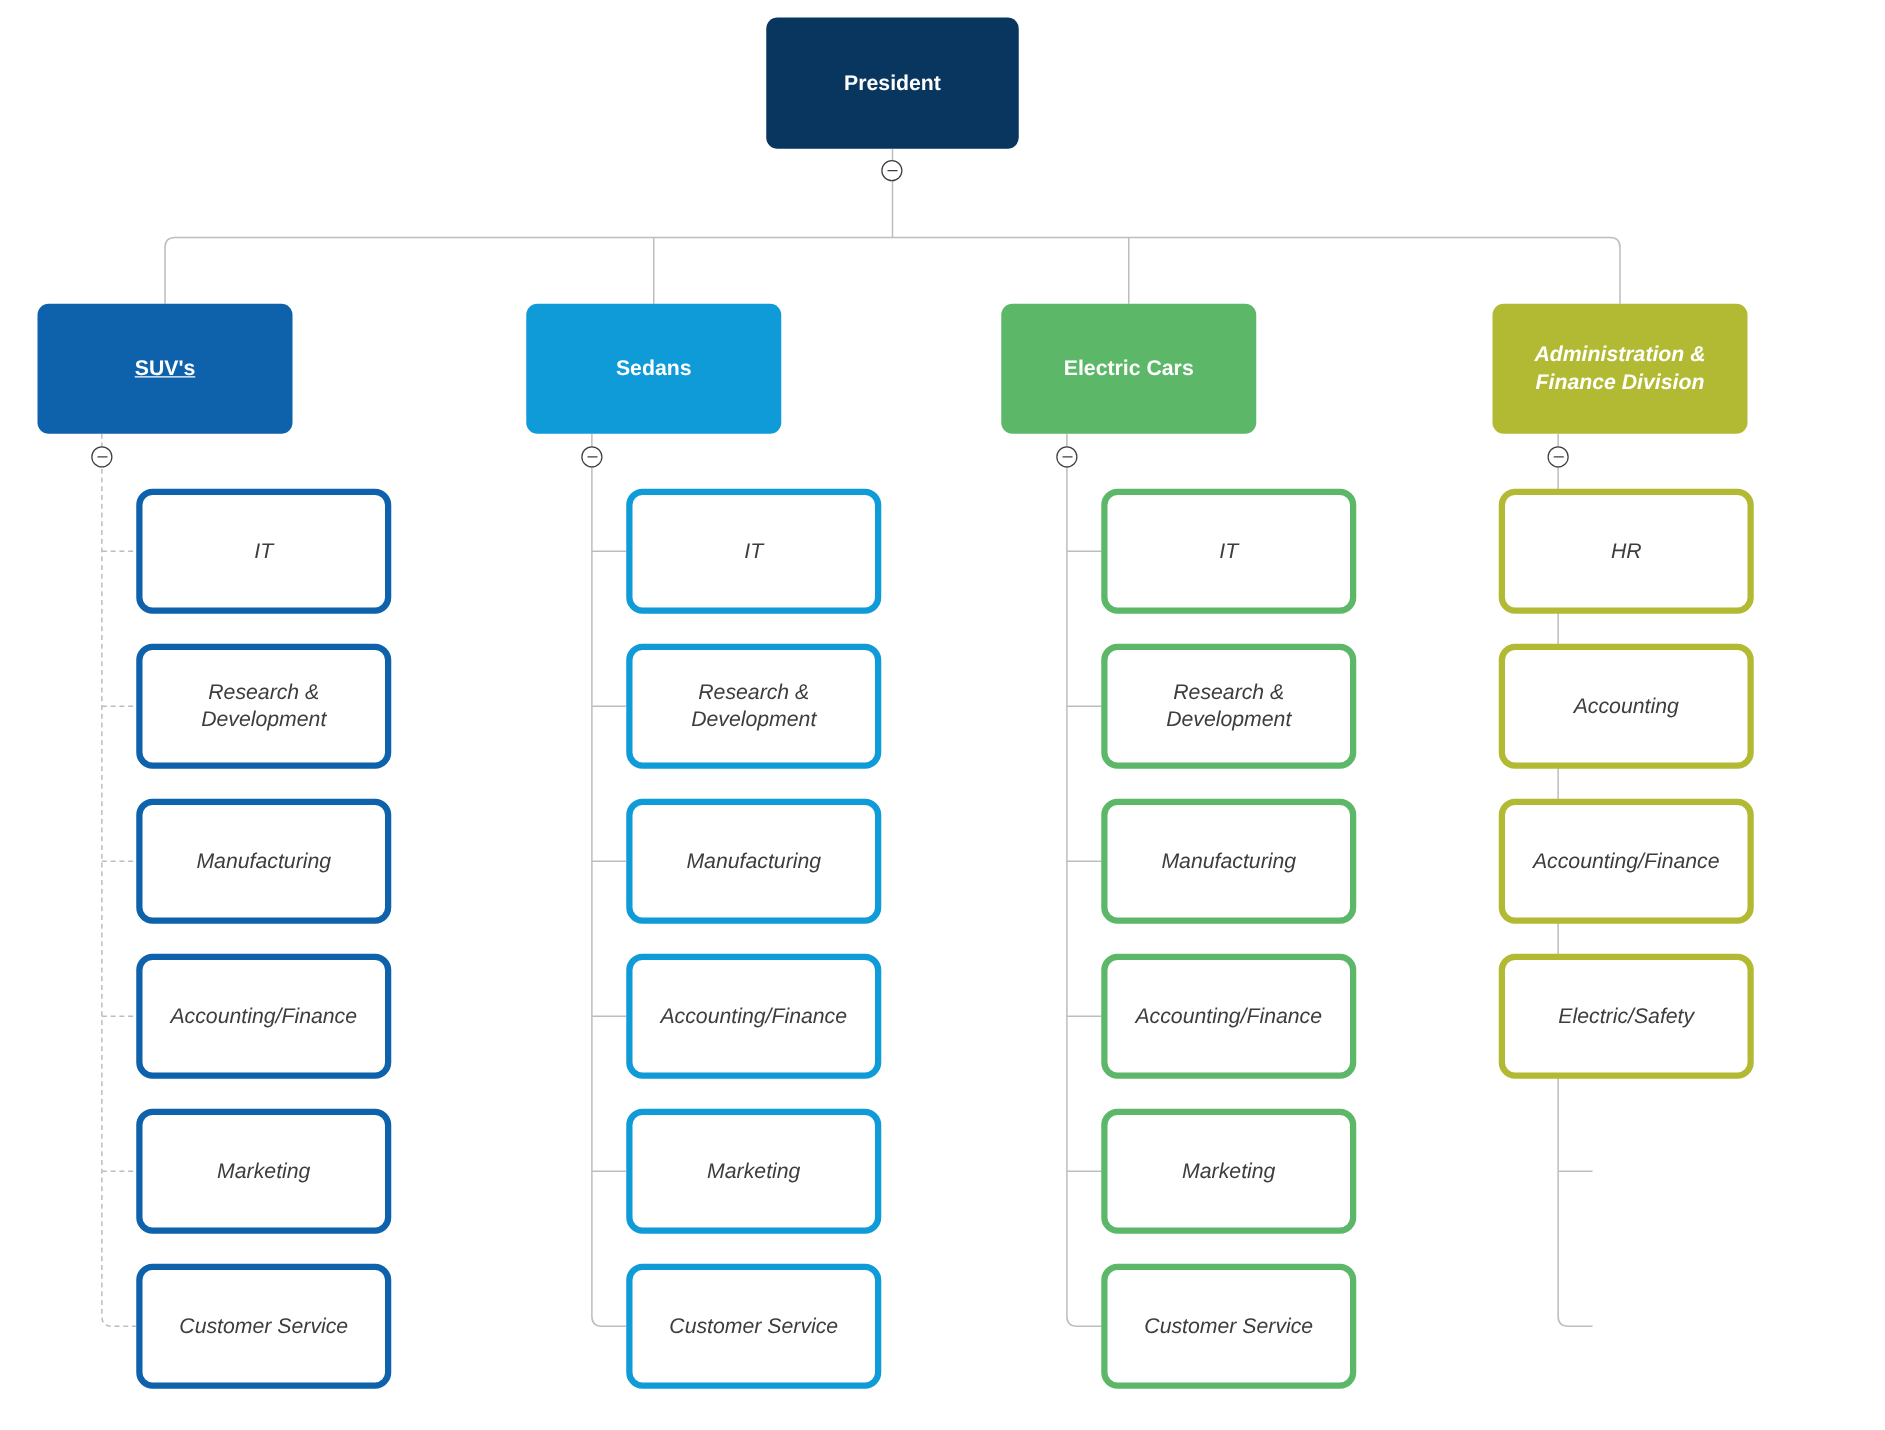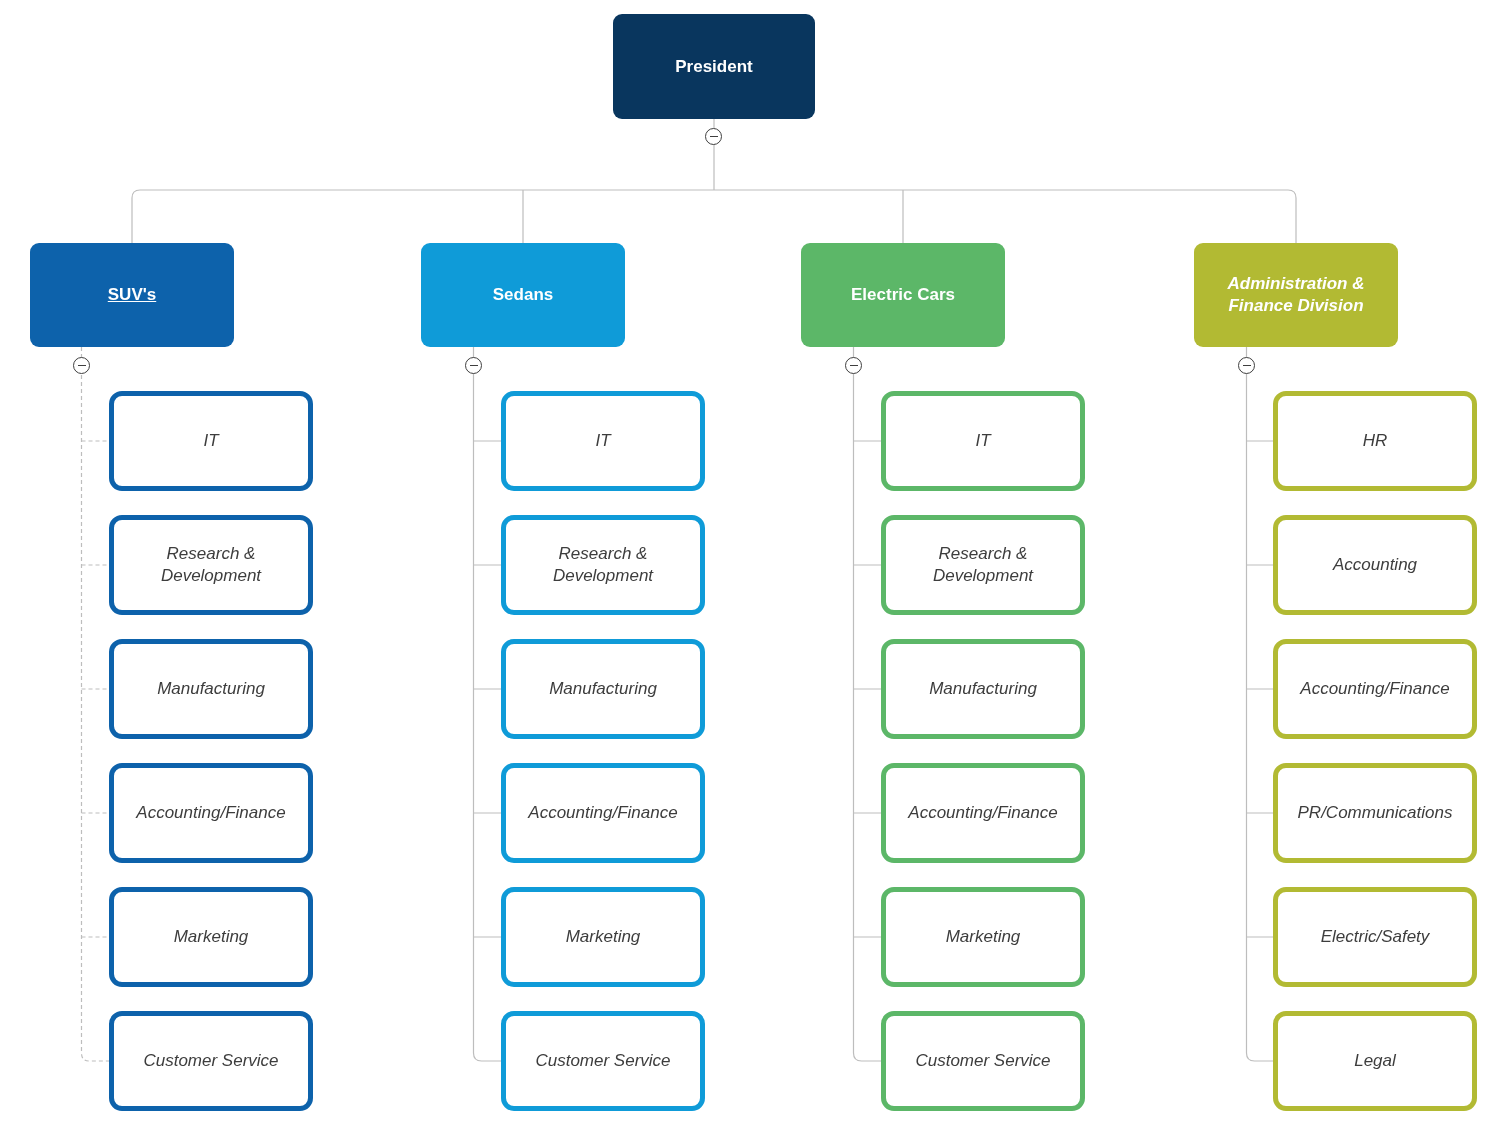--- a/index.html
+++ b/index.html
@@ -13,21 +13,21 @@
         text-align:center;box-sizing:border-box;cursor:default;}
   .root-node{left:613px;top:14px;width:202px;height:105px;border-radius:9px;
         background:var(--president-color,#09365e);color:#fff;font-weight:bold;font-size:17px;}
   .division{top:243px;width:204px;height:104px;border-radius:9px;background:var(--col,#888);
         color:#fff;font-weight:bold;font-size:17px;line-height:1.3;padding:0 22px;}
   .division.suv{left:30px;text-decoration:underline;} .division.sedans{left:421px;}
   .division.electric{left:801px;} .division.admin{left:1194px;font-style:italic;}
 
   .col{position:absolute;top:391px;width:204px;display:flex;flex-direction:column;gap:24px;font-style:italic;}
   .col.suv{left:109px;} .col.sedans{left:501px;}
-  .col.electric{left:881px;} .col.admin{left:1273px;}
+  .col.electric{left:881px;} .col.admin{left:1199px;}
   .child{height:100px;background:#fff;border:5px solid var(--col,#888);border-radius:13px;
         display:flex;align-items:center;justify-content:center;text-align:center;
         font-size:17px;line-height:1.3;color:#3d3d3d;box-sizing:border-box;padding:0 12px;}
 
   .toggle{position:absolute;width:17px;height:17px;border:1.5px solid #3f3f3f;border-radius:50%;
         background:#fff;display:flex;align-items:center;justify-content:center;
         box-sizing:border-box;cursor:pointer;}
   .toggle .bar{width:8px;height:1.5px;background:#3f3f3f;}
   .toggle.t-president{left:705px;top:128px;}
   .toggle.t-suv{left:73px;top:357px;}
@@ -111,18 +111,16 @@
     <div class="child">Manufacturing</div>
     <div class="child">Accounting/Finance</div>
     <div class="child">Marketing</div>
     <div class="child">Customer Service</div>
   </div>
 
   <div class="col admin" style="--col: #b2ba33;">
     <div class="child">HR</div>
     <div class="child">Accounting</div>
     <div class="child">Accounting/Finance</div>
-    <div class="child">PR/Communications</div>
     <div class="child">Electric/Safety</div>
-    <div class="child">Legal</div>
   </div>
 
 </div>
 
 </body></html>

